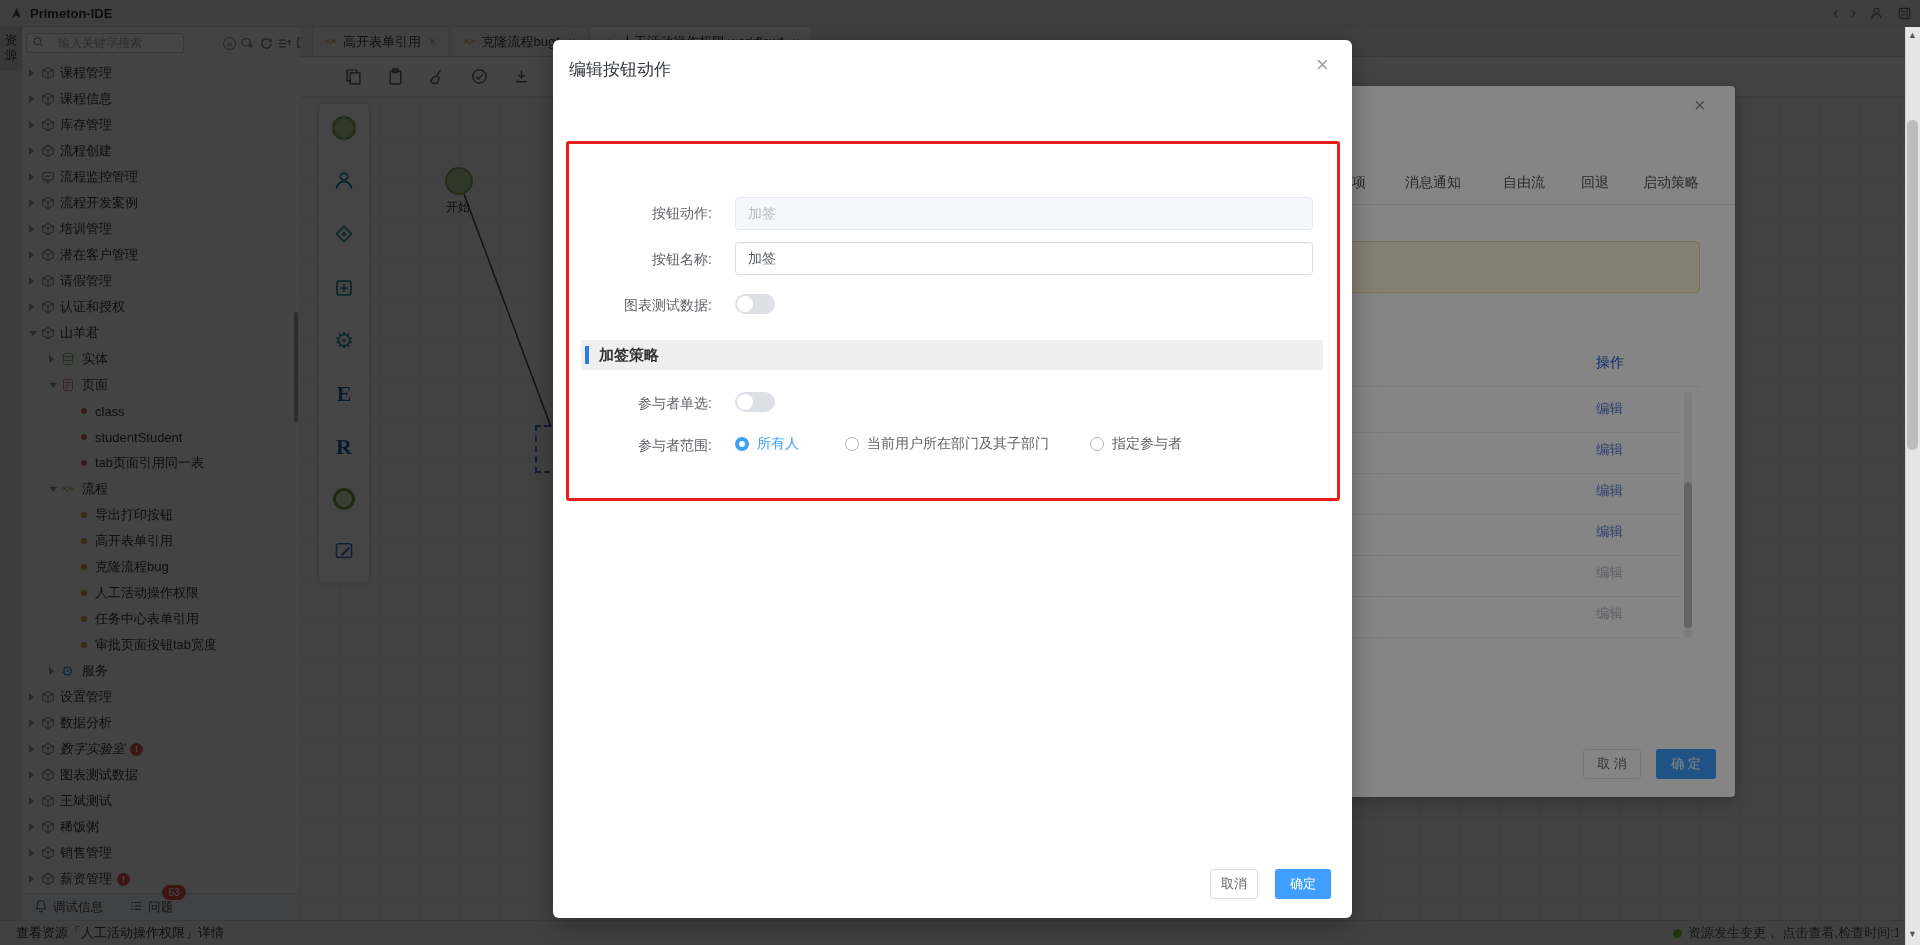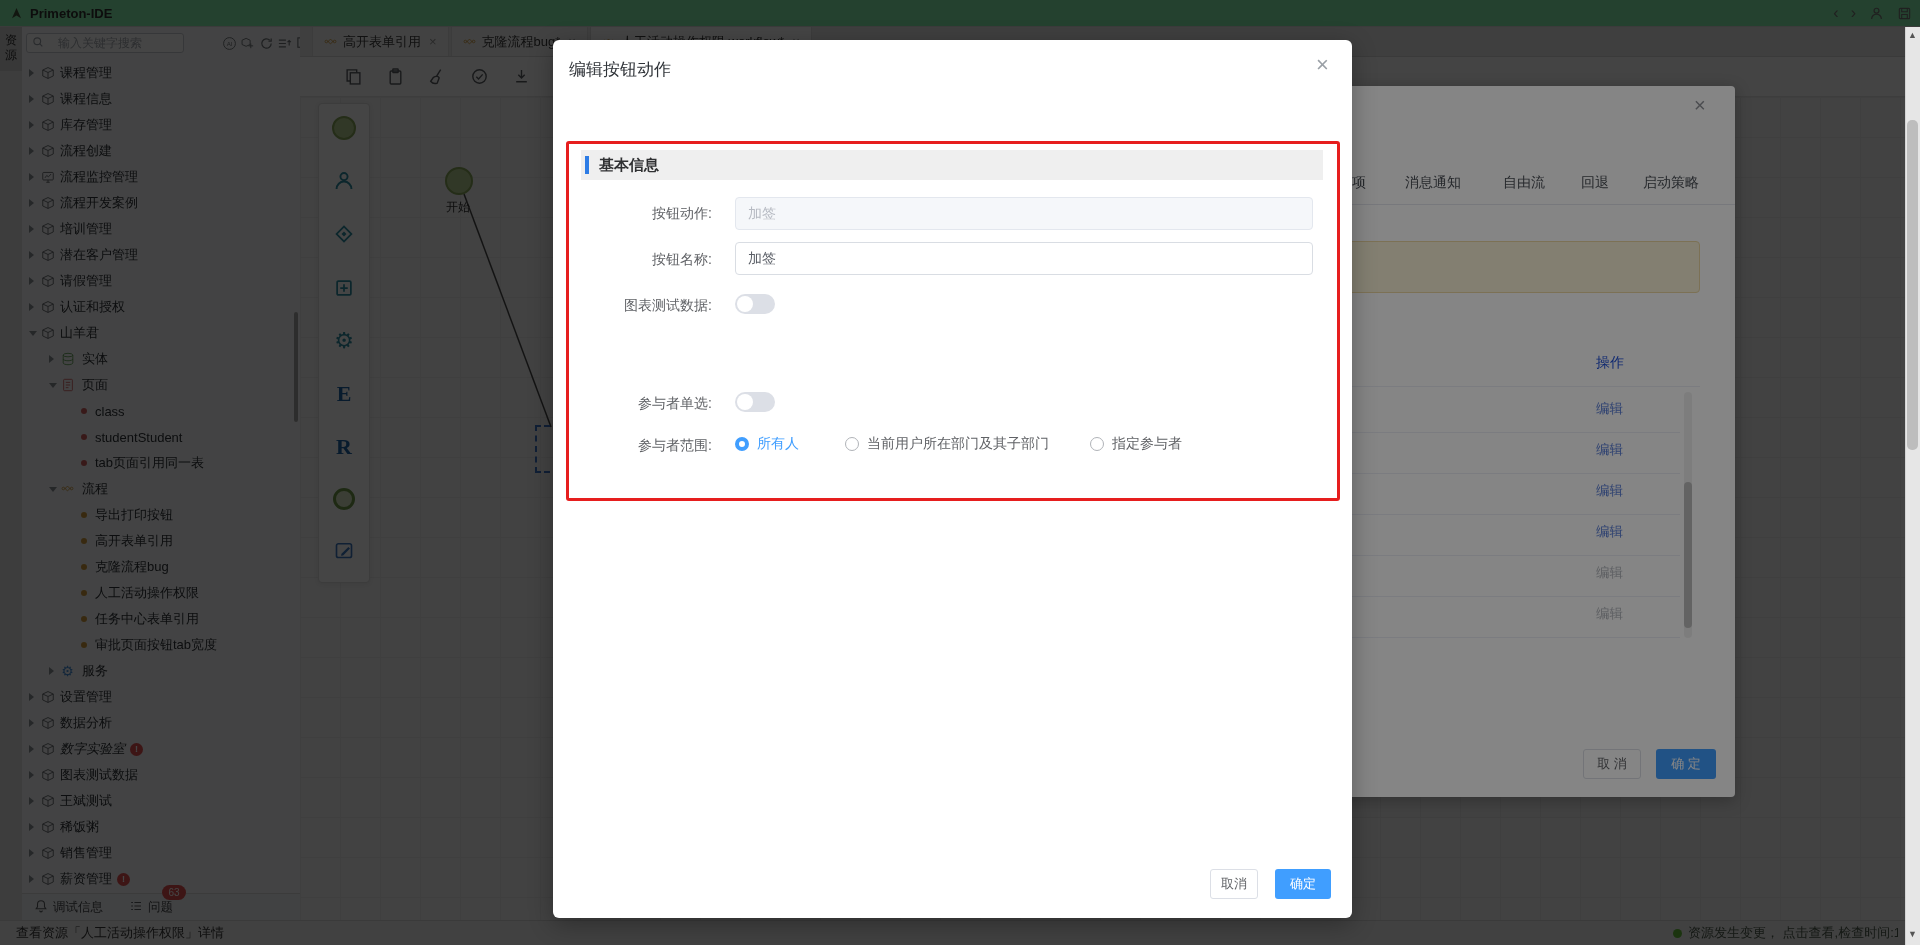--- a/index.html
+++ b/index.html
@@ -1,20 +1,20 @@
 <!DOCTYPE html>
 <html><head>
 <meta charset="utf-8">
 <style>
   html,body{margin:0;padding:0;width:1920px;height:945px;overflow:hidden;
     font-family:"Liberation Sans",sans-serif;background:#fff;position:relative;
     -webkit-font-smoothing:antialiased}
   .abs{position:absolute}
   
-  #titlebar{left:0;top:0;width:1920px;height:27px;background:#86efac;border-bottom:1px solid #d8d8d8;
+  #titlebar{left:0;top:0;width:1920px;height:27px;background:#e5e5e5;border-bottom:1px solid #d8d8d8;
     display:flex;align-items:center;padding:0 8px;box-sizing:border-box;position:absolute}
   #app-title{font-size:13px;color:#333;margin-left:6px;font-weight:bold}
   #titlebar-right{margin-left:auto;display:flex;align-items:center;gap:12px;color:#777;font-size:16px}
   #activity-strip{left:0;top:27px;width:22px;height:893px;background:#e2e2e2;border-right:1px solid #d0d0d0}
   #activity-tab{left:0;top:27px;width:22px;height:44px;background:#cfcfcf;color:#333;font-size:12px;
     text-align:center;line-height:15px;padding-top:6px;box-sizing:border-box}
   #sidebar{left:22px;top:27px;width:278px;height:866px;background:#f7f8fa;border-right:1px solid #d9d9d9;overflow:hidden}
   #search-box{left:4px;top:6px;width:158px;height:20px;border:1px solid #c9ccd1;border-radius:3px;background:#fff;
     display:flex;align-items:center;padding:0 5px;box-sizing:border-box;gap:12px}
   #search-input{border:none;outline:none;flex:1;font-size:12px;color:#333;background:transparent;min-width:0}
@@ -656,36 +656,36 @@
   <div id="dlg-ok" class="dlg-btn">确 定</div>
 </div>
 
 <div id="overlay-b" class="abs"></div>
 
 <div id="modal" class="abs">
   <div id="modal-title" class="abs">编辑按钮动作</div>
   <div id="modal-close" class="abs">×</div>
   <div id="red-rect" class="abs"></div>
 
-  <div class="section-strip" style="top:110px">
-    <span class="section-bar"></span>
-    <span class="section-title">基本信息</span>
-  </div>
 
   <div class="form-label" style="top:165px">按钮动作:</div>
   <div class="inp disabled" style="top:157px">加签</div>
 
   <div class="form-label" style="top:211px">按钮名称:</div>
   <div class="inp normal" style="top:202px">加签</div>
 
   <div class="form-label" style="top:257px">图表测试数据:</div>
   <div class="toggle" style="top:254px">
       <span class="knob"></span>
     </div>
 
+  <div class="section-strip" style="top:300px">
+    <span class="section-bar"></span>
+    <span class="section-title">加签策略</span>
+  </div>
 
   <div class="form-label" style="top:355px">参与者单选:</div>
   <div class="toggle" style="top:352px">
       <span class="knob"></span>
     </div>
 
   <div class="form-label" style="top:397px">参与者范围:</div>
   <div id="scope-radios">
       <div class="radio-item" style="left: 182px; top: 396px;">
         <span class="radio on"></span>

